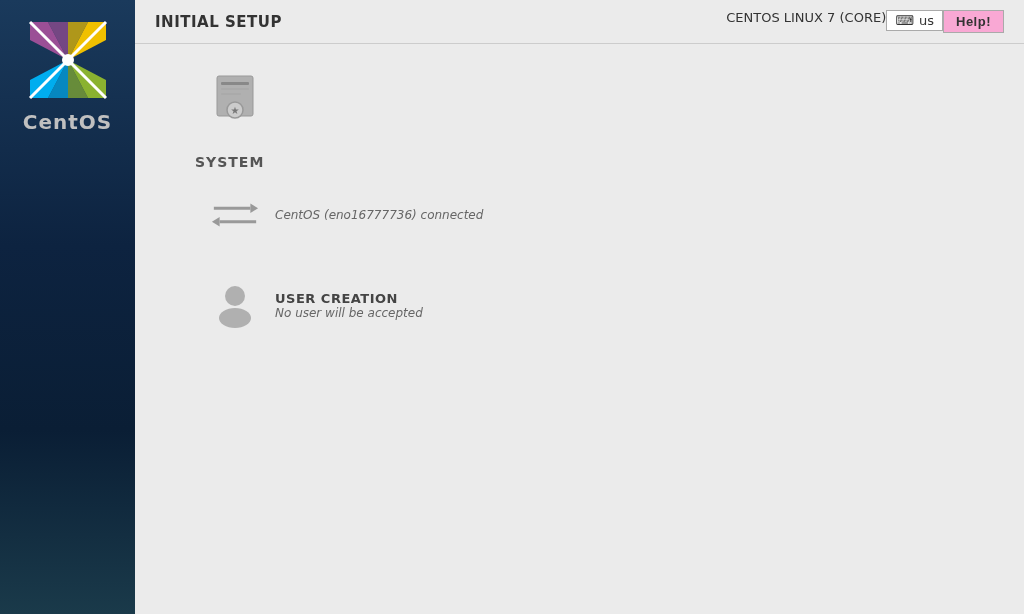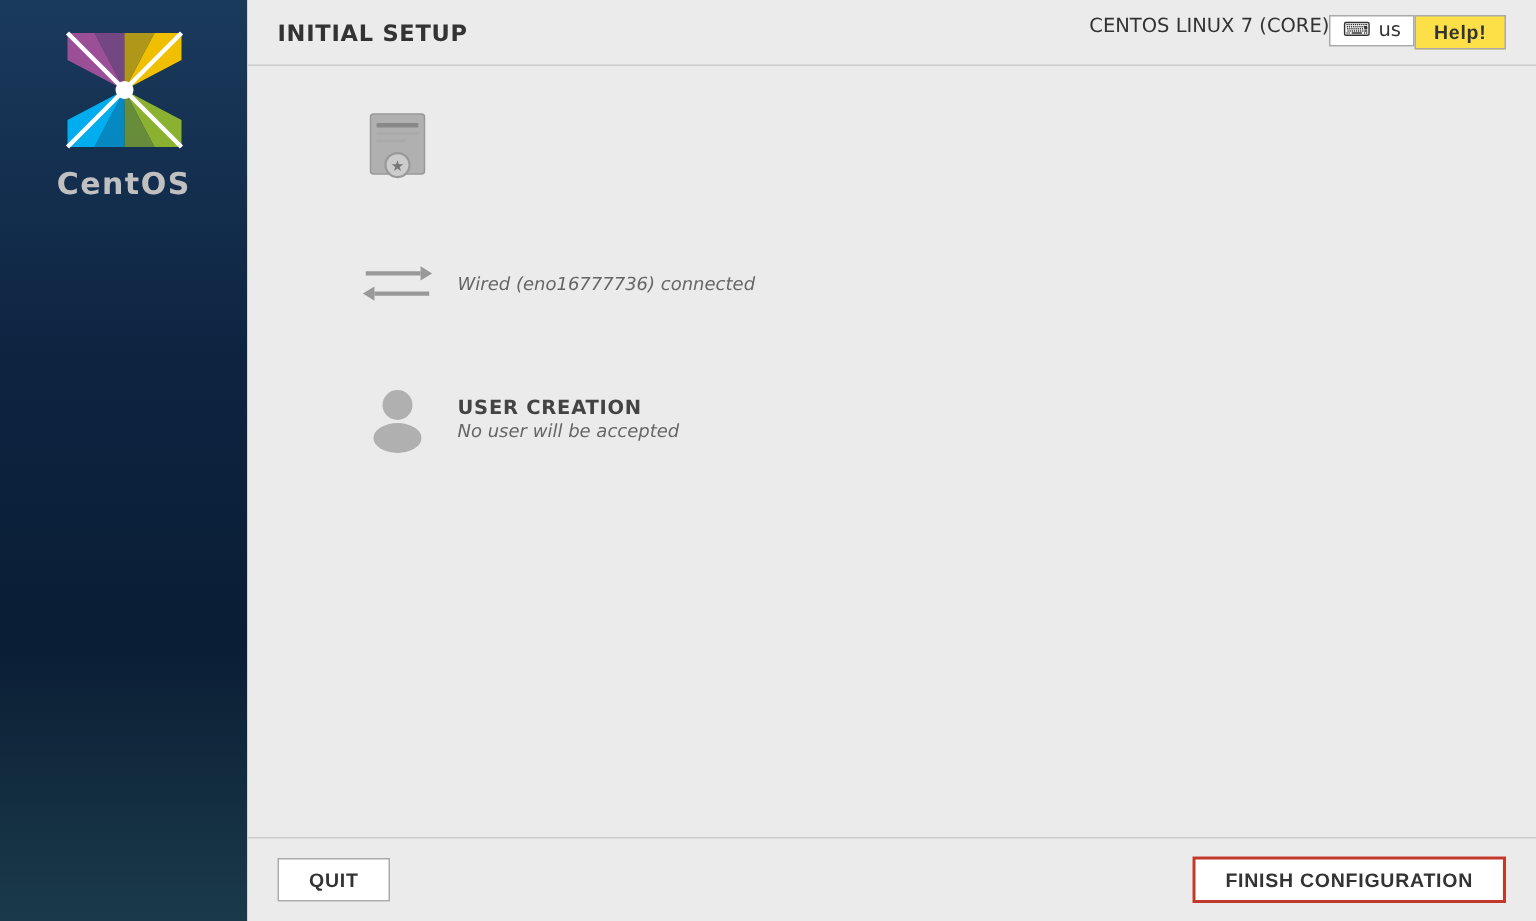--- a/index.html
+++ b/index.html
@@ -7,21 +7,21 @@
       width: 1024px;
       height: 614px;
       display: flex;
       font-family: 'DejaVu Sans', Arial, sans-serif;
       overflow: hidden;
       background: #d4d4d4;
     }
 
     
     #sidebar {
-      width: 165px;
+      width: 135px;
       height: 614px;
       background: linear-gradient(180deg, #1a3a5c 0%, #0d2340 40%, #0a1e35 70%, #1a3a4a 100%);
       display: flex;
       flex-direction: column;
       align-items: center;
       padding-top: 20px;
       flex-shrink: 0;
     }
 
     .centos-logo {
@@ -78,21 +78,21 @@
       align-items: center;
       background: white;
       border: 1px solid #aaa;
       padding: 2px 8px;
       font-size: 13px;
       color: #333;
       gap: 5px;
     }
 
     #help-button {
-      background: #fde047;
+      background: #f9a8d4;
       border: 1px solid #aaa;
       padding: 3px 12px;
       font-size: 13px;
       cursor: pointer;
       color: #333;
     }
 
     
     #content {
       flex: 1;
@@ -227,34 +227,35 @@
             <rect x="8" y="14" width="28" height="2" rx="1" fill="#aaa"></rect>
             <rect x="8" y="19" width="20" height="2" rx="1" fill="#aaa"></rect>
 
             <circle cx="22" cy="36" r="8" fill="#ccc" stroke="#999" stroke-width="1.5"></circle>
             <text x="22" y="40" text-anchor="middle" font-size="10" fill="#777">★</text>
           </svg>
         </div>
       </div>
     </div>
 
+    <div class="section-title">SYSTEM</div>
     <div class="section-items">
       <div class="config-item">
         <div class="item-icon">
           <svg width="52" height="40" viewBox="0 0 52 40" xmlns="http://www.w3.org/2000/svg">
 
             <line x1="4" y1="13" x2="42" y2="13" stroke="#999" stroke-width="3"></line>
             <polygon points="42,8 50,13 42,18" fill="#999"></polygon>
 
             <line x1="48" y1="27" x2="10" y2="27" stroke="#999" stroke-width="3"></line>
             <polygon points="10,22 2,27 10,32" fill="#999"></polygon>
           </svg>
         </div>
         <div class="item-text">
-          <div class="item-subtitle">Wired (eno16777736) connected</div>
+          <div class="item-subtitle">CentOS (eno16777736) connected</div>
         </div>
       </div>
     </div>
 
     <div class="section-items">
       <div class="config-item">
         <div class="item-icon">
           <svg width="44" height="50" viewBox="0 0 44 50" xmlns="http://www.w3.org/2000/svg">
 
             <circle cx="22" cy="16" r="10" fill="#b0b0b0"></circle>
@@ -263,18 +264,14 @@
         </div>
         <div class="item-text">
           <div class="item-title">USER CREATION</div>
           <div class="item-subtitle">No user will be accepted</div>
         </div>
       </div>
     </div>
 
   </div>
 
-  <div id="footer">
-    <button class="footer-btn">QUIT</button>
-    <button class="footer-btn" id="finish-btn">FINISH CONFIGURATION</button>
-  </div>
 
 </div>
 
 </body></html>

